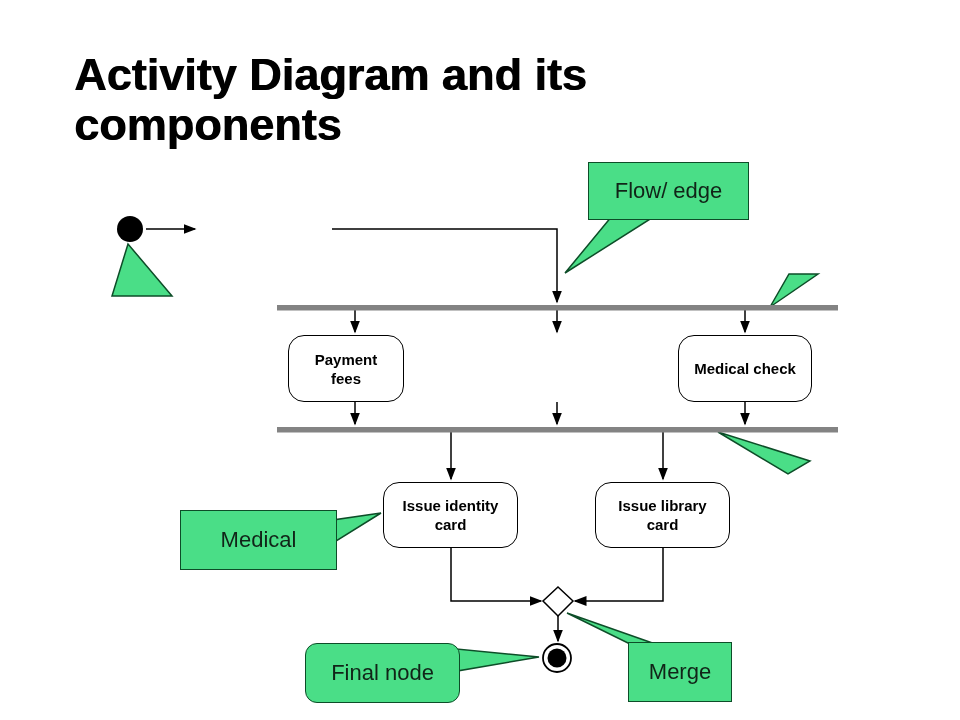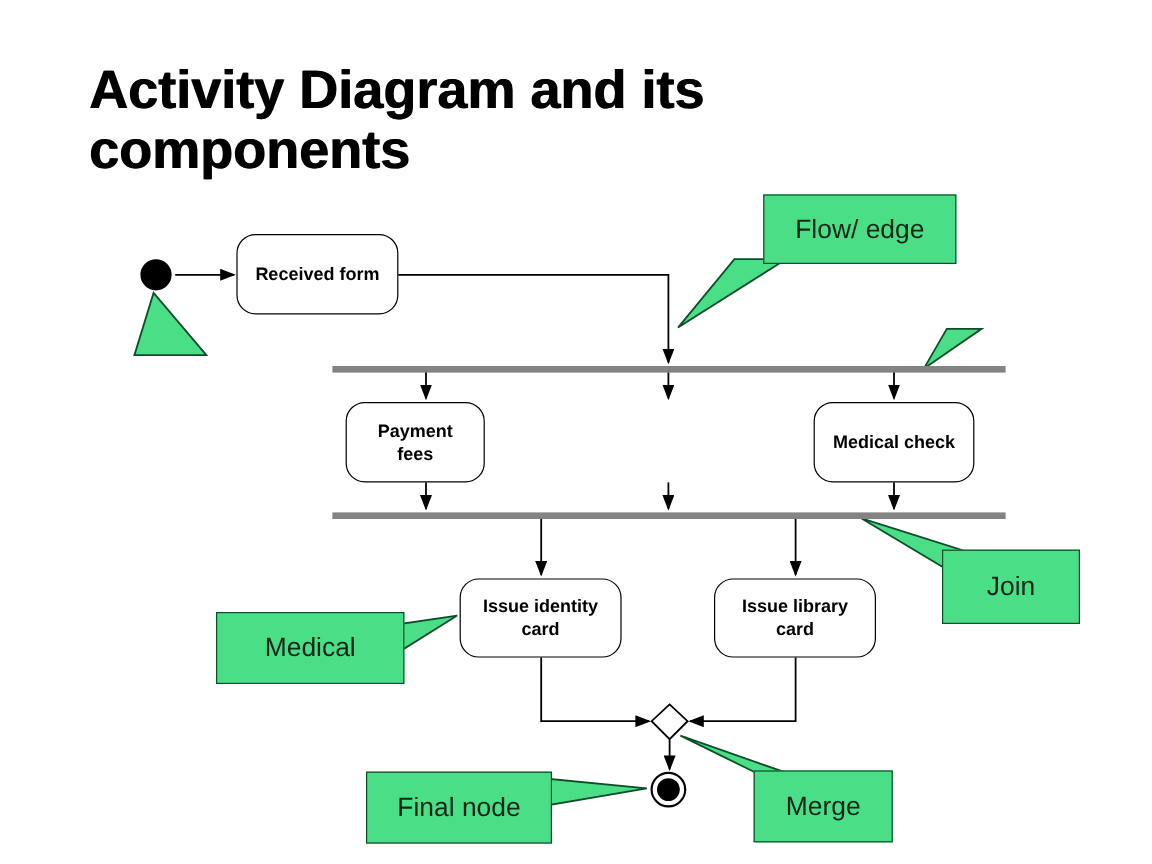--- a/index.html
+++ b/index.html
@@ -88,45 +88,39 @@
 
     <rect class="bar" x="277" y="305" width="561" height="5.5"></rect>
     <rect class="bar" x="277" y="427" width="561" height="5.5"></rect>
 
     <circle cx="130" cy="229" r="13" fill="#000"></circle>
     <polygon points="558,587 573,601 558,616 543,601" fill="#fff" stroke="#000" stroke-width="1.5"></polygon>
     <circle cx="557" cy="658" r="14" fill="#fff" stroke="#000" stroke-width="1.8"></circle>
     <circle cx="557" cy="658" r="9.5" fill="#000"></circle>
   </svg>
 
-  <div class="uml-node" style="left:197px;top:195px;width:135px;height:67px;">
-    <span>Received form</span>
-  </div>
   <div class="uml-node" style="left:288px;top:335px;width:116px;height:67px;">
     <span>Payment fees</span>
   </div>
   <div class="uml-node" style="left:678px;top:335px;width:134px;height:67px;">
     <span>Medical check</span>
   </div>
   <div class="uml-node" style="left:383px;top:482px;width:135px;height:66px;">
     <span>Issue identity card</span>
   </div>
   <div class="uml-node" style="left:595px;top:482px;width:135px;height:66px;">
     <span>Issue library card</span>
   </div>
 
-  <div class="callout" style="left:588px;top:162px;width:161px;height:58px;margin-left:48px;">
+  <div class="callout" style="left:588px;top:162px;width:161px;height:58px;">
     <span>Flow/ edge</span>
   </div>
   <div class="callout" style="left:180px;top:510px;width:157px;height:60px;">
     <span>Medical</span>
   </div>
-  <div class="callout" style="left:785px;top:458px;width:115px;height:62px;">
-    <span>Join</span>
-  </div>
-  <div class="callout" style="left:305px;top:643px;width:155px;height:60px;">
+  <div class="callout" style="left:305px;top:643px;width:155px;height:60px;border-radius:12px;">
     <span>Final node</span>
   </div>
-  <div class="callout" style="left:628px;top:642px;width:116px;height:60px;">
+  <div class="callout" style="left:628px;top:642px;width:104px;height:60px;">
     <span>Merge</span>
   </div>
 
 </div>
 
 </body></html>

